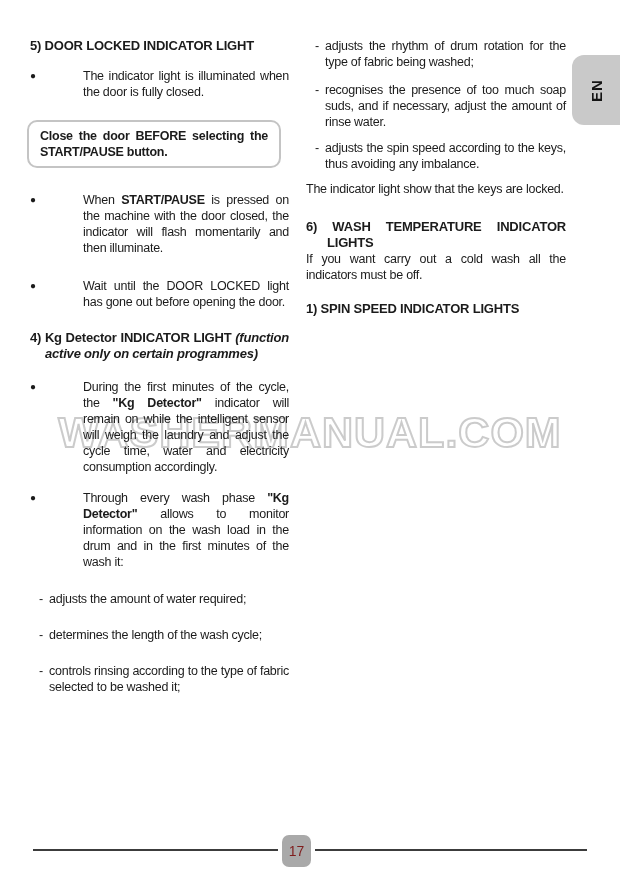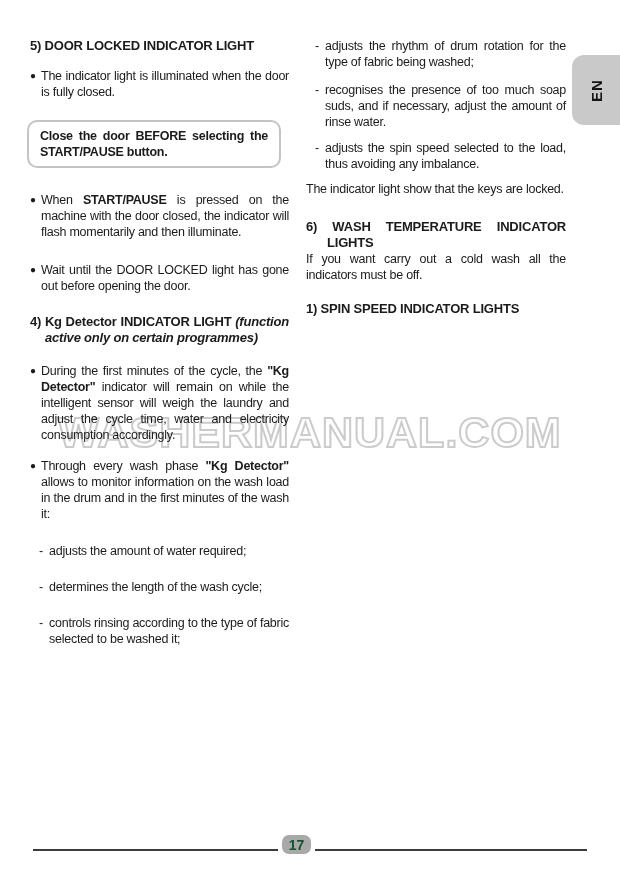--- a/index.html
+++ b/index.html
@@ -44,21 +44,21 @@
   .h { font-weight:bold; font-size:13px; letter-spacing:-0.2px; }
   .just { text-align:justify; }
   .hang15 { padding-left:15px; text-indent:-15px; }
   .hang21 { padding-left:21px; text-indent:-21px; }
   .ital { font-style:italic; }
   p { margin:0; }
 
   
   .bullet { display:flex; }
   .bullet .mark { flex:none; width:11px; font-size:10px; line-height:16px; }
-  .bullet .txt  { flex:1; text-align:justify; }
+  .bullet .txt  { flex:1; text-align:justify;margin-left:42px; }
 
   
   .dash-item { display:flex; margin-left:9px; }
   .dash-item .mark { flex:none; width:10px; line-height:16px; }
   .dash-item .txt  { flex:1; text-align:justify; }
 
   
   .note {
     box-sizing:border-box;
     width:254px; margin-left:-3px;
@@ -107,24 +107,24 @@
     width:554px; height:2px;
     background:#3c3c3c;
     z-index:1;
   }
   .badge-wrap {
     position:absolute; left:278px; top:835px;
     background:#ffffff; padding:0 4px;
     z-index:2;
   }
   .page-badge {
-    width:29px; height:19px;
+    width:29px; height:32px;
     background:#a9a9a9;
     border-radius:7px;
-    color:#14532d; font-weight:bold; font-size:14px;
+    color:#7f1d1d; font-weight:normal; font-size:14px;
     display:flex; align-items:center; justify-content:center;
   }
 </style>
 </head>
 <body>
 
 <div class="page">
 
   <div class="watermark">WASHERMANUAL.COM</div>
 
@@ -187,21 +187,21 @@
     <div class="dash-item">
       <span class="mark">-</span>
       <div class="txt">adjusts the rhythm of drum rotation for the type of fabric being washed;</div>
     </div>
     <div class="dash-item mt12">
       <span class="mark">-</span>
       <div class="txt">recognises the presence of too much soap suds, and if necessary, adjust the amount of rinse water.</div>
     </div>
     <div class="dash-item mt10">
       <span class="mark">-</span>
-      <div class="txt">adjusts the spin speed selected to the load, thus avoiding any imbalance.</div>
+      <div class="txt">adjusts the spin speed according to the keys, thus avoiding any imbalance.</div>
     </div>
 
     <p class="just mt9">The indicator light show that the keys are locked.</p>
 
     <div class="h just hang21 mt22">6) WASH TEMPERATURE INDICATOR LIGHTS</div>
     <p class="just">If you want carry out a cold wash all the indicators must be off.</p>
 
     <div class="h mt18">1) SPIN SPEED INDICATOR LIGHTS</div>
 
   </div>

